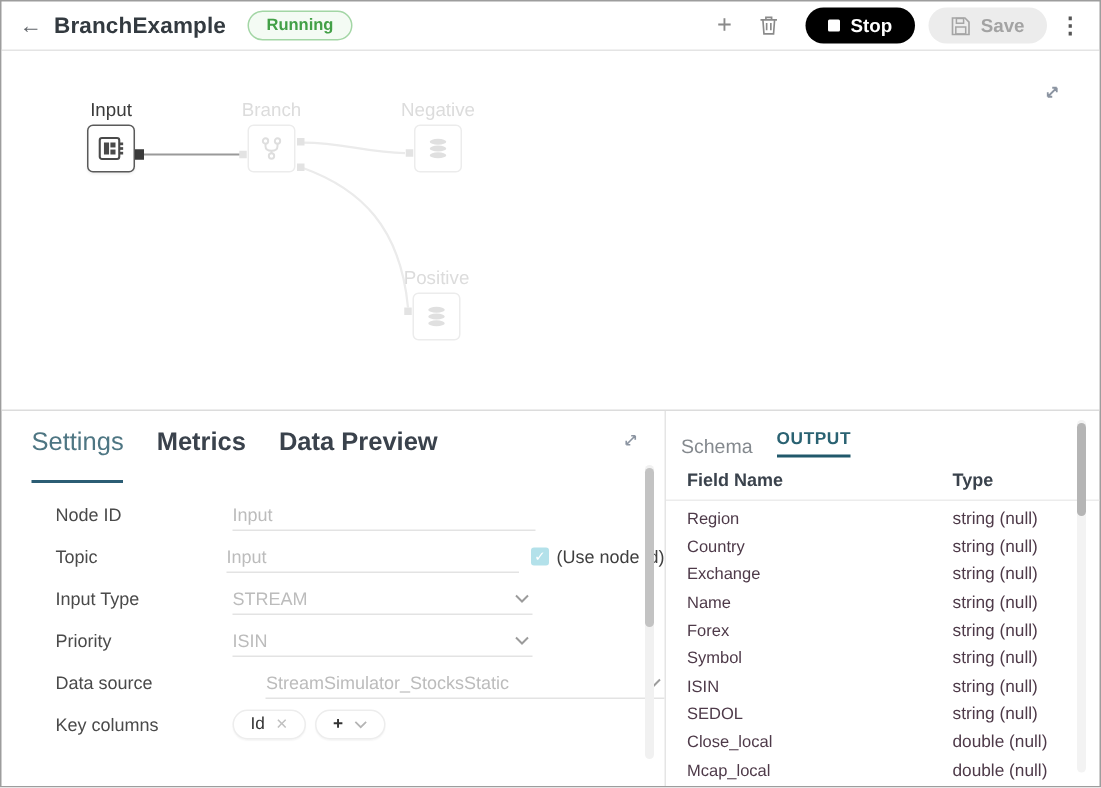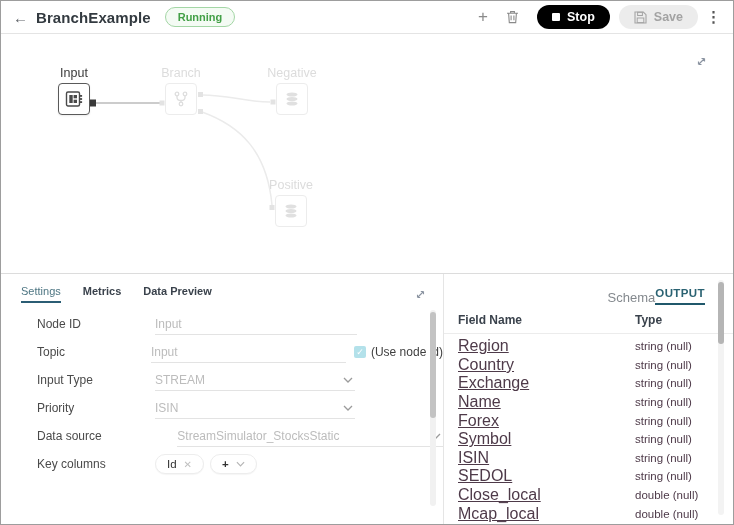--- a/index.html
+++ b/index.html
@@ -42,21 +42,21 @@
   .node.inactive .node-box { border:1px solid #ececec; }
 
   
   .bottom { position:absolute; top:272px; left:0; right:0; bottom:0;
             border-top:1px solid #dcdcdc; display:flex; box-sizing:border-box; }
   .left-pane { width:443px; border-right:1px solid #e5e5e5; position:relative;
                box-sizing:border-box; }
   .right-pane { flex:1; position:relative; }
 
   .tabs { display:flex; gap:22px; padding:11px 0 0 20px; }
-  .tab { font-size:11px; padding-bottom:4px; cursor:pointer; }
+  .tab { font-size:17px; padding-bottom:15px; cursor:pointer; }
   .tab.active { color:#4e7683; border-bottom:2.5px solid #2b5d74; }
   .tab.inactive { color:#3a424c; font-weight:700; }
   .pane-expand { position:absolute; top:13px; right:16px; }
 
   .form { margin-top:7px; padding-left:36px; }
   .frow { display:flex; align-items:center; height:28px; }
   .flabel { width:118px; font-size:12px; color:#4a4a4a; }
   .tinput { border:none; outline:none; border-bottom:1px solid #e3e3e3; background:transparent;
             font-size:12px; color:#555; padding:3px 0; font-family:"Liberation Sans",sans-serif; }
   .tinput::placeholder { color:#bcbcbc; }
@@ -74,32 +74,32 @@
   .chip { display:flex; align-items:center; gap:7px; border:1px solid #ededed;
           border-radius:12px; padding:3px 11px; font-size:11.5px; color:#333;
           box-shadow:0 1px 1px rgba(0,0,0,.04); background:#fff; }
   .chip-x { color:#c0c0c0; font-size:10px; cursor:pointer; }
   .chip-add { cursor:pointer; font-weight:700; }
 
   .vscroll { position:absolute; width:6px; border-radius:3px; background:#f1f1f1; }
   .vthumb { position:absolute; width:6px; border-radius:3px; background:#c3c3c3; }
 
   
-  .schema-head { display:flex; justify-content:flex-end; align-items:flex-end;
-                 padding:13px 28px 0 10px; }
+  .schema-head { display:flex; justify-content:flex-start; align-items:flex-end;
+                 padding:13px 28px 0 10px;gap:16px; }
   .schema-title { font-size:13px; color:#84898e; }
   .schema-tab { font-size:11.5px; font-weight:700; color:#2a6272; letter-spacing:.4px;
                 border-bottom:2.5px solid #20586b; padding-bottom:4px; cursor:pointer; }
   .stable { margin-top:8px; }
   .shead { display:flex; padding-left:14px; font-size:12px; font-weight:700; color:#3a424c;
            padding-bottom:6px; border-bottom:1px solid #ececec; }
   .shead .c1 { width:177px; } 
   .srows { margin-top:3px; }
   .srow { display:flex; padding-left:14px; height:18.6px; align-items:center; }
-  .sname { width:177px; font-size:16px; color:#4e3a49;text-decoration:underline; }
+  .sname { width:177px; font-size:11px; color:#4e3a49; }
   .stype { font-size:11.5px; color:#4e3a49; }
 </style>
 </head>
 <body>
 
 <div class="window">
 
   <div class="header">
     <span class="back">←</span>
     <span class="title">BranchExample</span>

